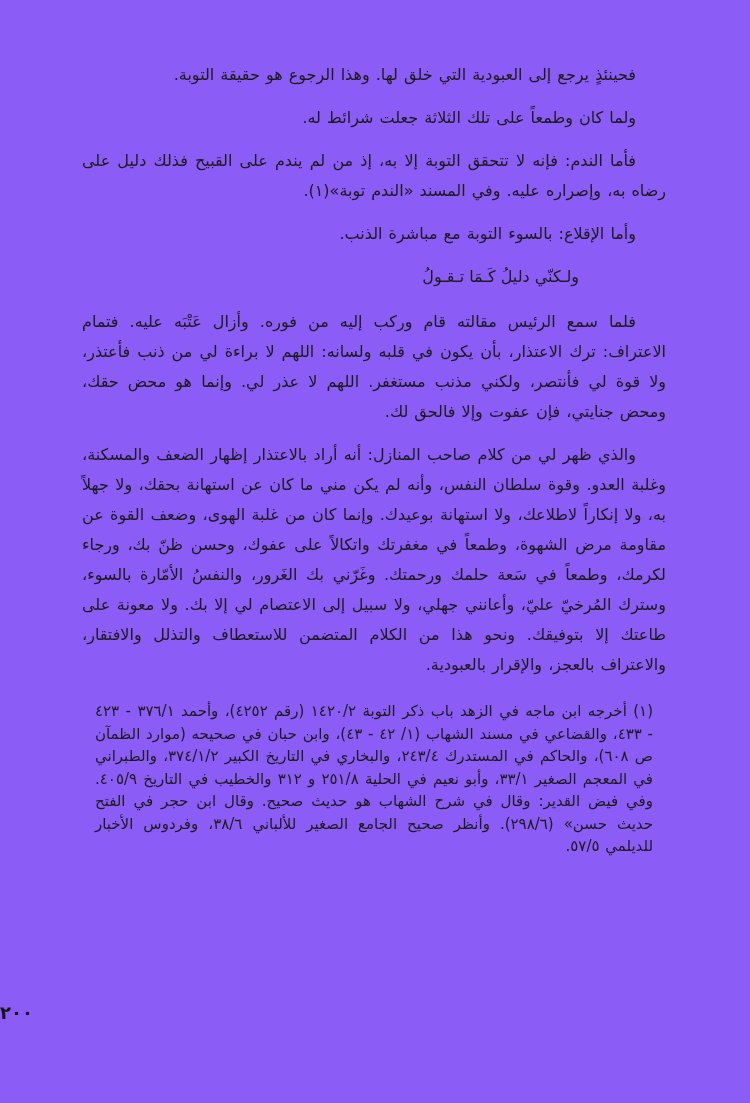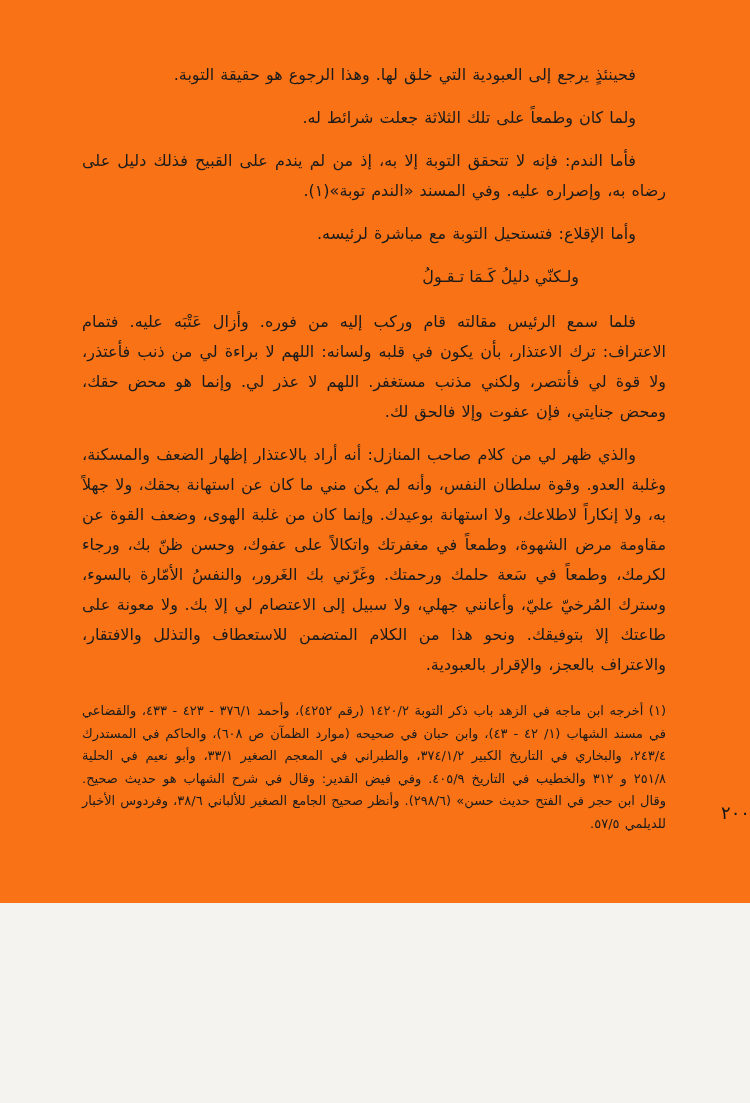--- a/index.html
+++ b/index.html
@@ -5,23 +5,23 @@
   * { box-sizing: border-box; }
   html, body {
     margin: 0;
     padding: 0;
     background: #f4f3ef;
     font-family: "DejaVu Sans", sans-serif;
   }
   .page {
     position: relative;
     width: 750px;
-    height: 903px;
+    height: 1103px;
     margin: 0 auto;
-    background: #f97316;
+    background: #8b5cf6;
     color: #1b1b1b;
     overflow: hidden;
   }
   .text-block {
     position: absolute;
     top: 60px;
     right: 84px;
     width: 584px;
     direction: rtl;
   }
@@ -46,48 +46,48 @@
     line-height: 29px;
   }
   .hemistich {
     white-space: nowrap;
   }
   .footnote {
     margin-top: 20px;
     border-top: none;
   }
   .footnote-text {
-    margin: 0;
-    font-size: 13px;
+    margin: 13px;
+    font-size: 15px;
     line-height: 22.5px;
     text-align: justify;
     word-spacing: 1px;
   }
   .page-number {
     position: absolute;
     bottom: 80px;
     left: 0;
     width: 100%;
-    text-align: right;
+    text-align: left;
     font-size: 18px;
-    font-weight: 400;
+    font-weight: 700;
     letter-spacing: 1px;
     color: #151515;
   }
 </style>
 </head>
 <body>
 
 <div class="page">
   <main class="text-block">
 
     <p class="para">فحينئذٍ يرجع إلى العبودية التي خلق لها. وهذا الرجوع هو حقيقة التوبة.</p>
     <p class="para">ولما كان وطمعاً على تلك الثلاثة جعلت شرائط له.</p>
     <p class="para">فأما الندم: فإنه لا تتحقق التوبة إلا به، إذ من لم يندم على القبيح فذلك دليل على رضاه به، وإصراره عليه. وفي المسند «الندم توبة»(١).</p>
-    <p class="para">وأما الإقلاع: فتستحيل التوبة مع مباشرة لرئيسه.</p>
+    <p class="para">وأما الإقلاع: بالسوء التوبة مع مباشرة الذنب.</p>
 
     <div class="poetry">
       <div class="verse">
         <span class="hemistich">ولـكنّي دليلُ كَـمَا تـقـولُ</span>
       </div>
       <div class="verse">
       </div>
     </div>
 
     <p class="para">فلما سمع الرئيس مقالته قام وركب إليه من فوره. وأزال عَتْبَه عليه. فتمام الاعتراف: ترك الاعتذار، بأن يكون في قلبه ولسانه: اللهم لا براءة لي من ذنب فأعتذر، ولا قوة لي فأنتصر، ولكني مذنب مستغفر. اللهم لا عذر لي. وإنما هو محض حقك، ومحض جنايتي، فإن عفوت وإلا فالحق لك.</p>

